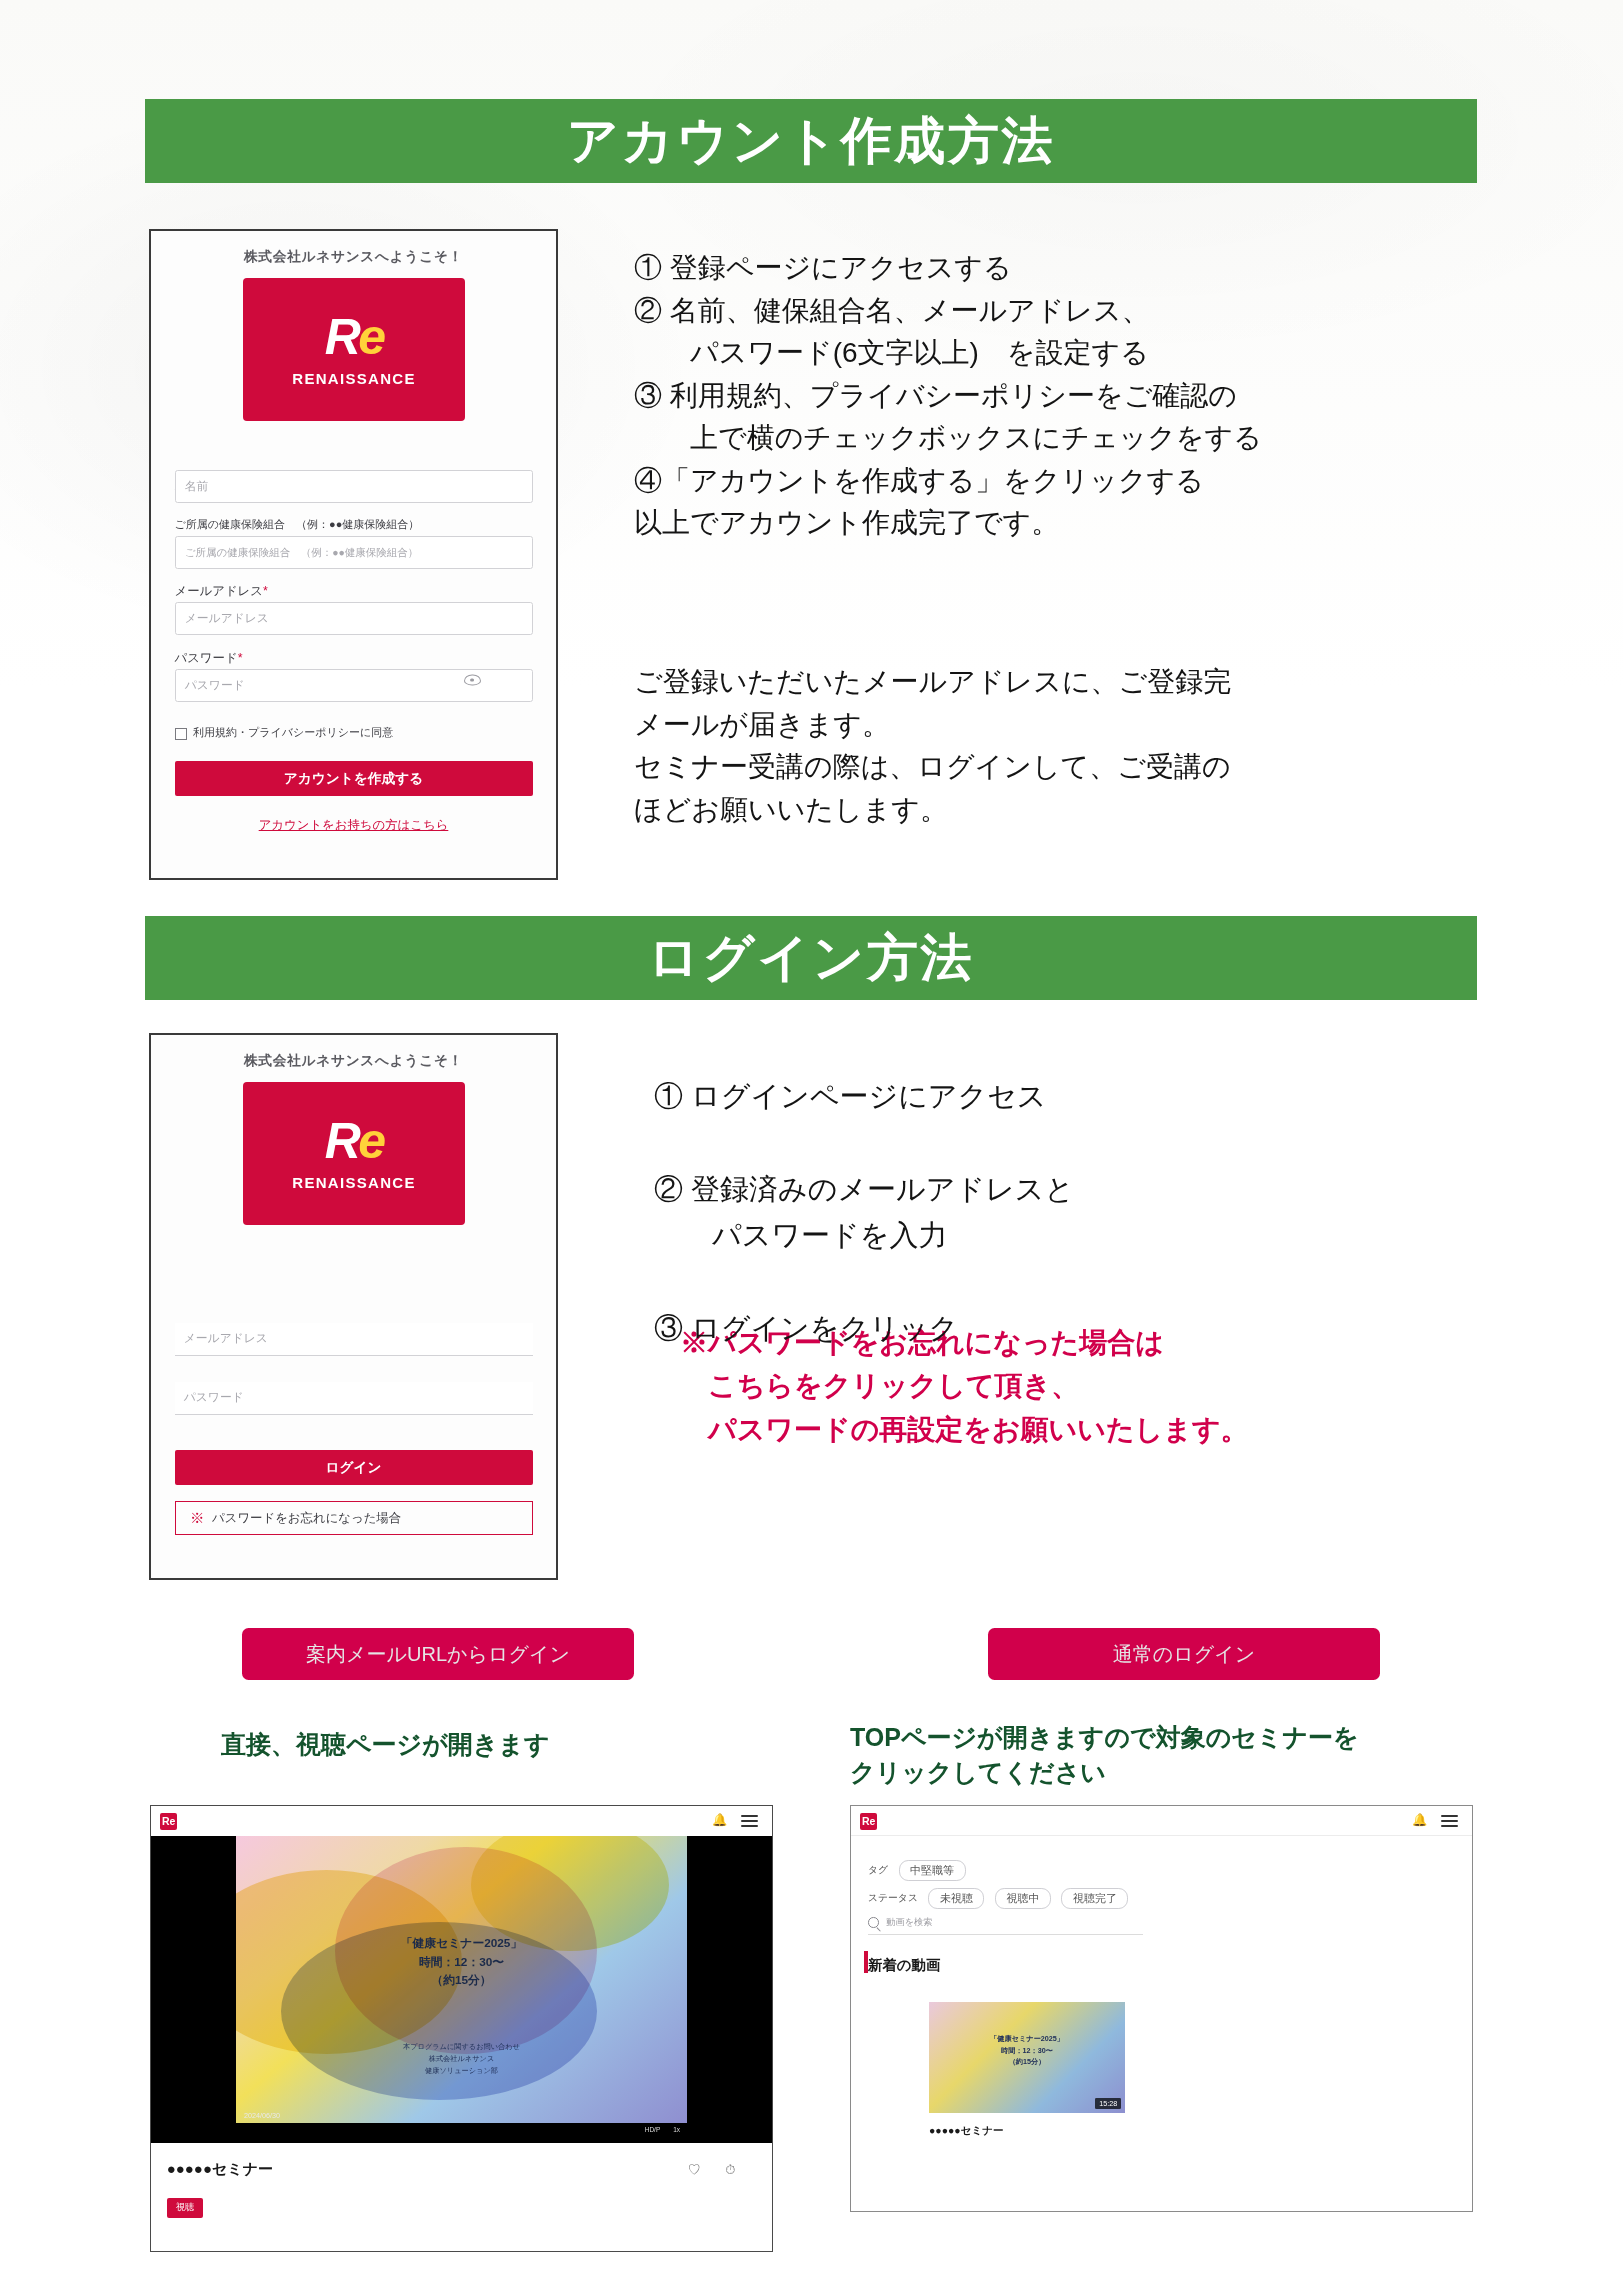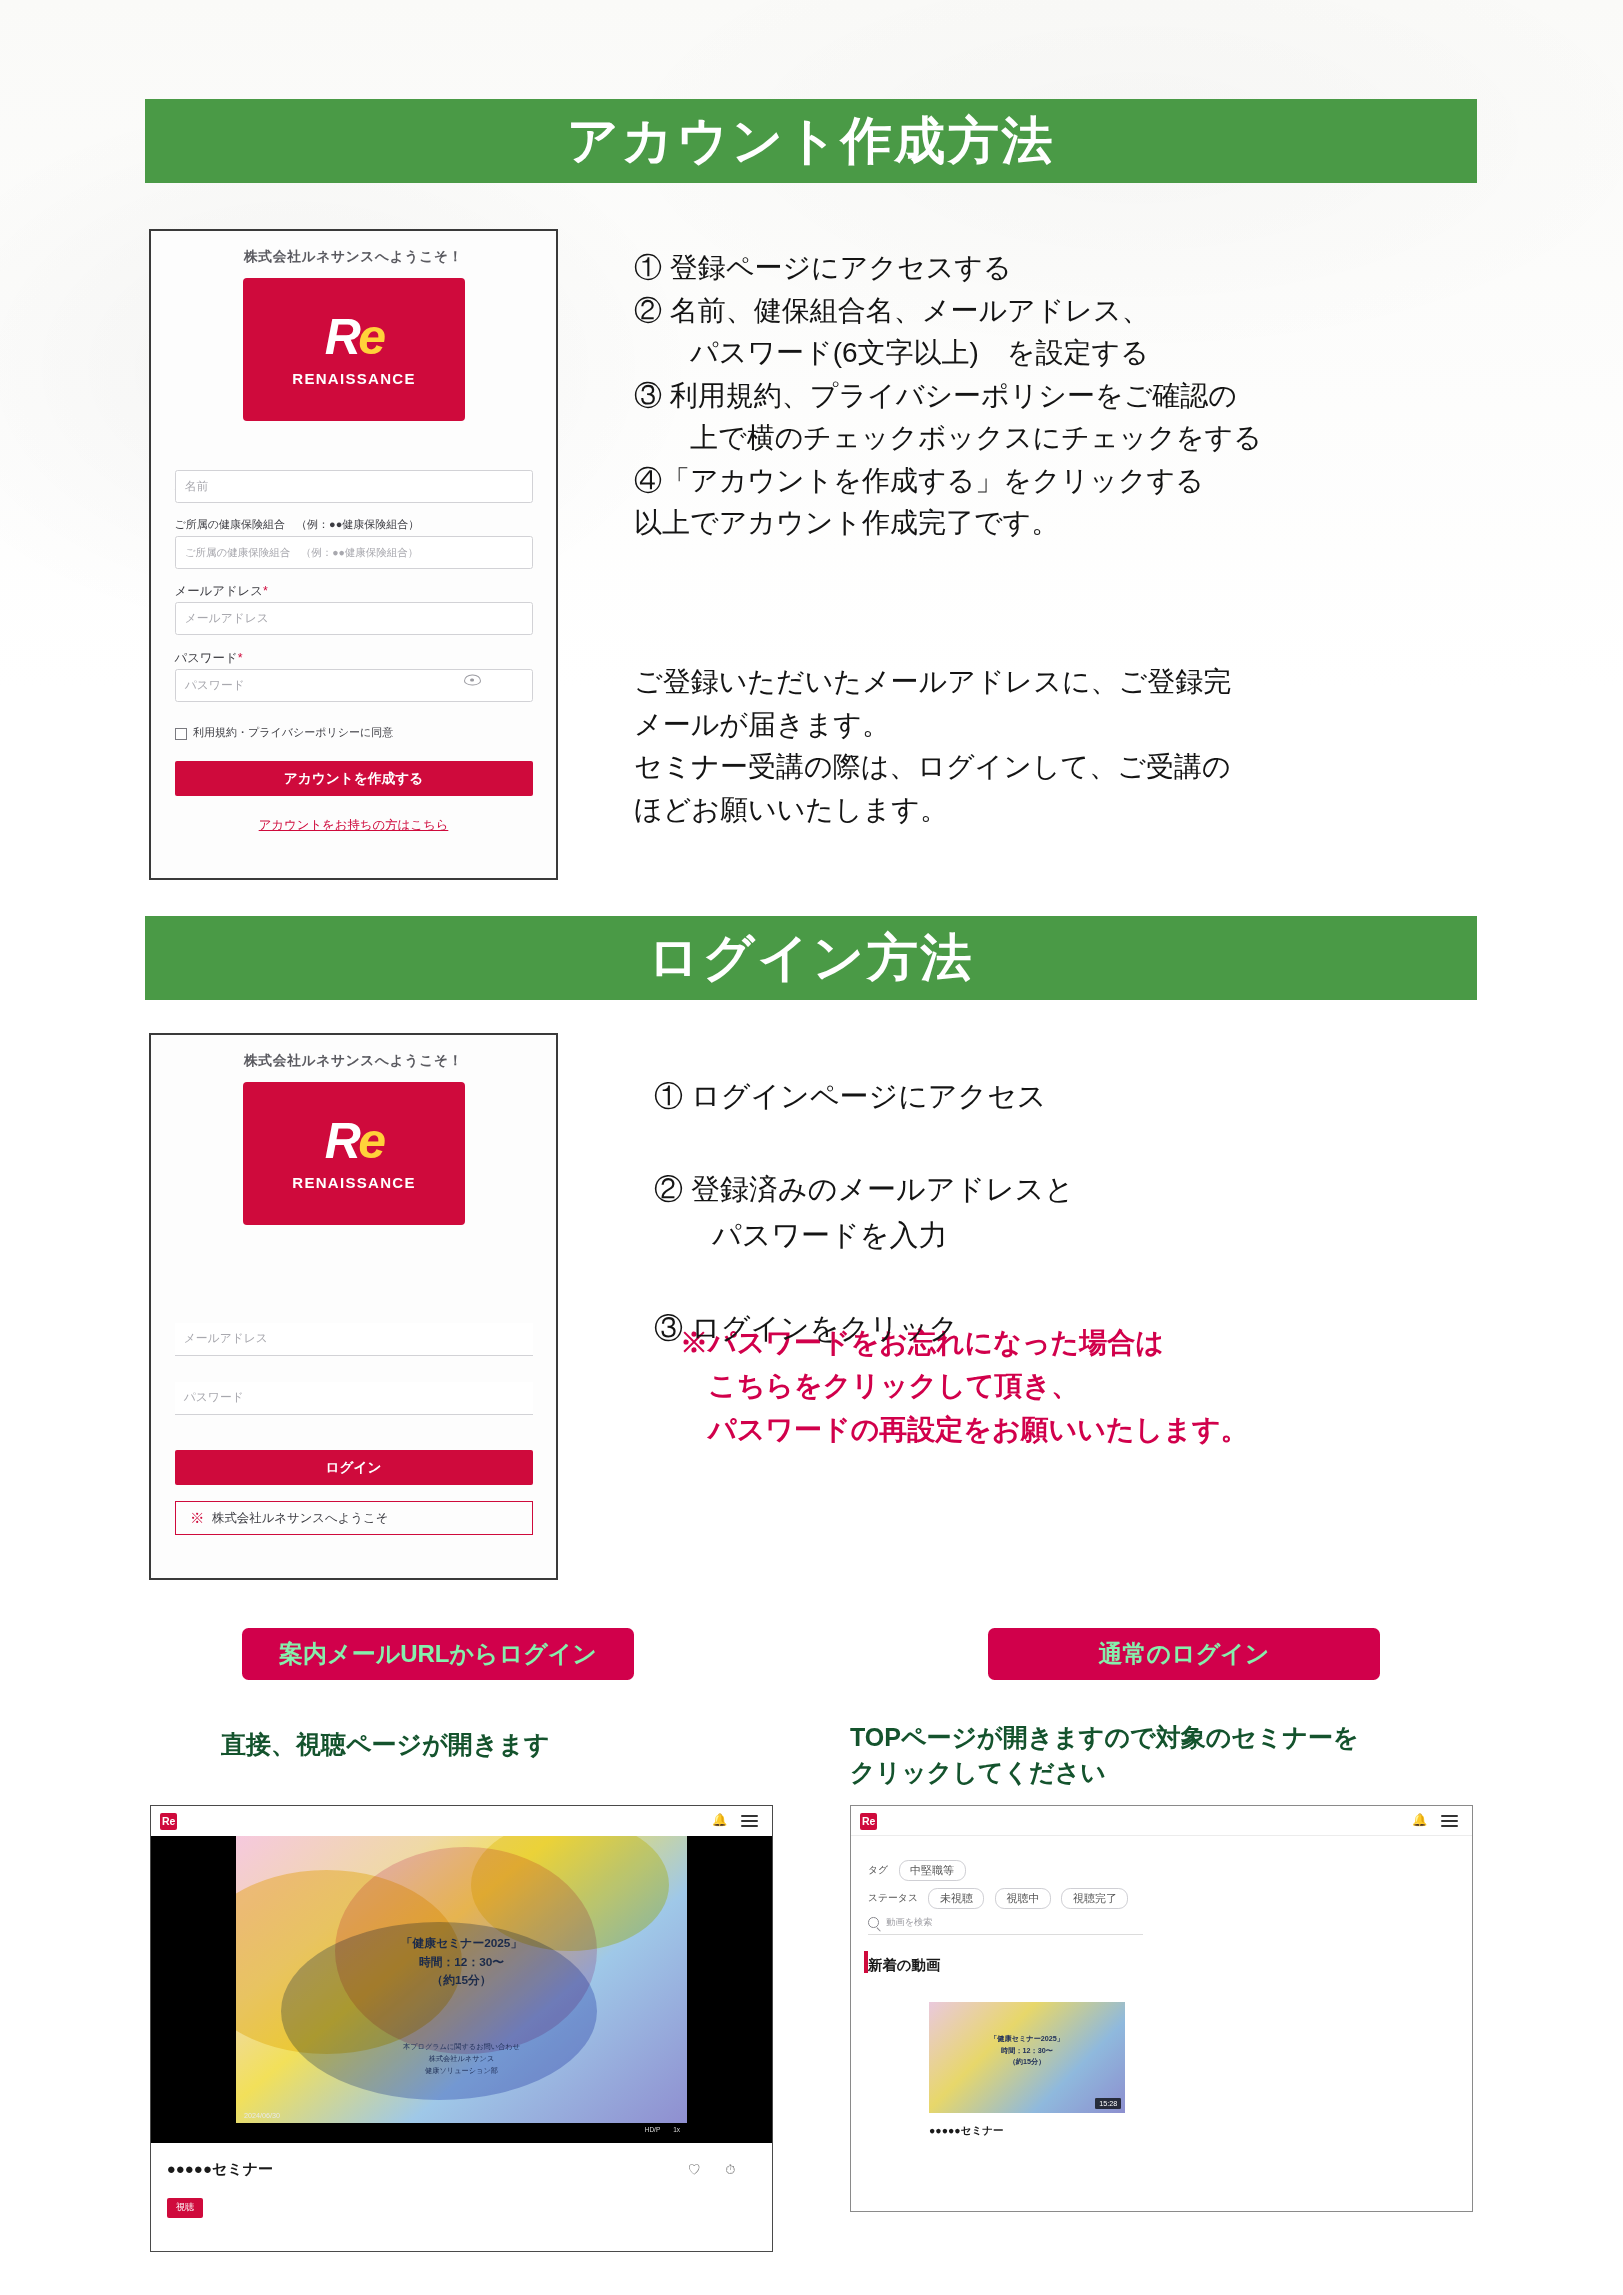--- a/index.html
+++ b/index.html
@@ -205,27 +205,27 @@
   #instr-login { left: 654px; top: 1073px; width: 824px; font-size: 29px; line-height: 1.6; }
   #instr-login-note {
     left: 680px; top: 1321px; width: 811px;
     color: #d1004b; font-weight: bold; font-size: 28px; line-height: 1.55;
   }
 
   
   .pill {
     position: absolute;
     background: #d1004b;
-    color: #86efac;
+    color: #e5e5e5;
     border-radius: 6.5px;
     display: flex;
     align-items: center;
     justify-content: center;
-    font-size: 24px;
-    font-weight: bold;
+    font-size: 20px;
+    font-weight: normal;
   }
   #pill-mail { left: 242px; top: 1628px; width: 392px; height: 52px; }
   #pill-normal { left: 988px; top: 1628px; width: 392px; height: 52px; }
 
   .caption {
     position: absolute;
     font-size: 25px;
     font-weight: bold;
     color: #14532d;
     line-height: 1.4;
@@ -444,21 +444,21 @@
         <div class="logo-word">RENAISSANCE</div>
       </div>
 
       <div class="field-input flat" style="top:288px;">メールアドレス</div>
       <div class="field-input flat" style="top:347px;">パスワード</div>
 
       <div class="cta-button" style="top:415px;">ログイン</div>
 
       <div class="forgot-box" style="top:466px;">
         <span class="star">※</span>
-        <span>株式会社ルネサンスへようこそ</span>
+        <span>パスワードをお忘れになった場合</span>
       </div>
     </div>
   </div>
 
   <div class="instr" id="instr-login-note">※パスワードをお忘れになった場合は
 　こちらをクリックして頂き、
 　パスワードの再設定をお願いいたします。</div>
   <div class="instr" id="instr-login">① ログインページにアクセス
 
 ② 登録済みのメールアドレスと

